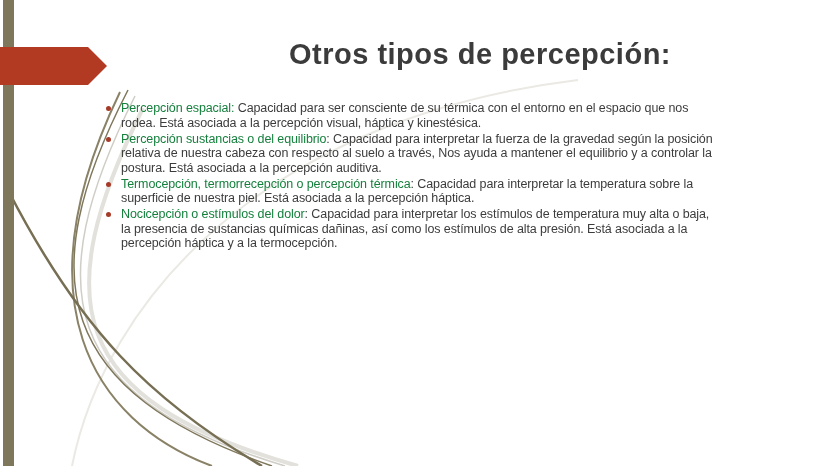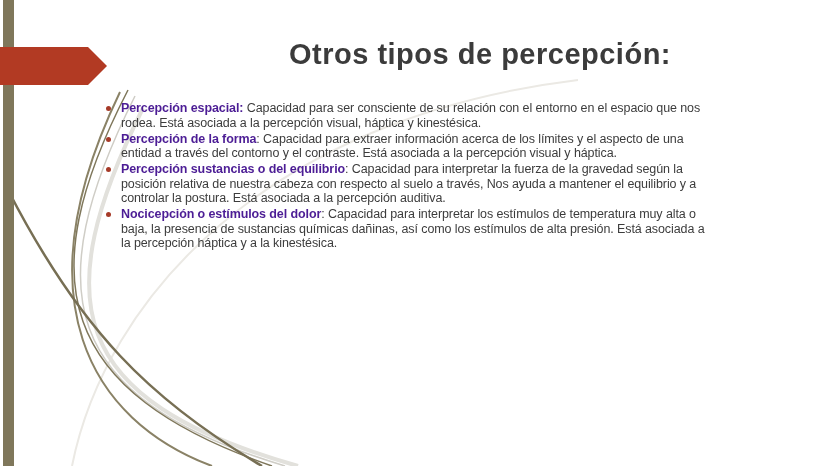--- a/index.html
+++ b/index.html
@@ -33,21 +33,21 @@
   }
   .bullet-list li{
     position:relative;padding-left:16px;margin:0 0 1.5px 0;
     font-size:12.5px;line-height:14.5px;color:#3c3c3c;
     letter-spacing:-0.1px;
   }
   .bullet-dot{
     position:absolute;left:1px;top:5px;width:5px;height:5px;
     border-radius:50%;background:#a63a28;
   }
-  .lead{font-weight:700;color:#4c1d95;}
+  .lead{font-weight:400;color:#15803d;}
 </style>
 </head>
 <body>
 
 <svg class="swooshes" viewBox="0 0 828 466" xmlns="http://www.w3.org/2000/svg" fill="none">
   <path d="M 72 466 C 105 300 265 118 578 80" stroke="#ebe9e4" stroke-width="2"></path>
   <path d="M 143 108 C 48 300 66 400 298 466" stroke="#e2e1dc" stroke-width="4"></path>
   <path d="M 135 96 C 38 290 60 398 285 466" stroke="#cfcdc6" stroke-width="1.5"></path>
   <path d="M 128 90 C 30 280 58 392 272 466" stroke="#7f775b" stroke-width="1.5"></path>
   <path d="M 120 92 C 20 300 90 420 212 466" stroke="#8a8266" stroke-width="2"></path>
@@ -55,27 +55,27 @@
 </svg>
 
 <div class="left-bar"></div>
 <div class="arrow-banner"></div>
 
 <h1 class="slide-title">Otros tipos de percepción:</h1>
 
 <ul class="bullet-list">
   <li>
     <span class="bullet-dot"></span>
-    <span class="lead">Percepción espacial:</span><span> Capacidad para ser consciente de su relación con el entorno en el espacio que nos rodea. Está asociada a la percepción visual, háptica y kinestésica.</span>
-  </li>
-  <li>
-    <span class="bullet-dot"></span>
-    <span class="lead">Percepción de la forma</span><span>: Capacidad para extraer información acerca de los límites y el aspecto de una entidad a través del contorno y el contraste. Está asociada a la percepción visual y háptica.</span>
+    <span class="lead">Percepción espacial:</span><span> Capacidad para ser consciente de su térmica con el entorno en el espacio que nos rodea. Está asociada a la percepción visual, háptica y kinestésica.</span>
   </li>
   <li>
     <span class="bullet-dot"></span>
     <span class="lead">Percepción sustancias o del equilibrio</span><span>: Capacidad para interpretar la fuerza de la gravedad según la posición relativa de nuestra cabeza con respecto al suelo a través, Nos ayuda a mantener el equilibrio y a controlar la postura. Está asociada a la percepción auditiva.</span>
   </li>
   <li>
     <span class="bullet-dot"></span>
-    <span class="lead">Nocicepción o estímulos del dolor</span><span>: Capacidad para interpretar los estímulos de temperatura muy alta o baja, la presencia de sustancias químicas dañinas, así como los estímulos de alta presión. Está asociada a la percepción háptica y a la kinestésica.</span>
+    <span class="lead">Termocepción, termorrecepción o percepción térmica</span><span>: Capacidad para interpretar la temperatura sobre la superficie de nuestra piel. Está asociada a la percepción háptica.</span>
+  </li>
+  <li>
+    <span class="bullet-dot"></span>
+    <span class="lead">Nocicepción o estímulos del dolor</span><span>: Capacidad para interpretar los estímulos de temperatura muy alta o baja, la presencia de sustancias químicas dañinas, así como los estímulos de alta presión. Está asociada a la percepción háptica y a la termocepción.</span>
   </li>
 </ul>
 
 </body></html>

